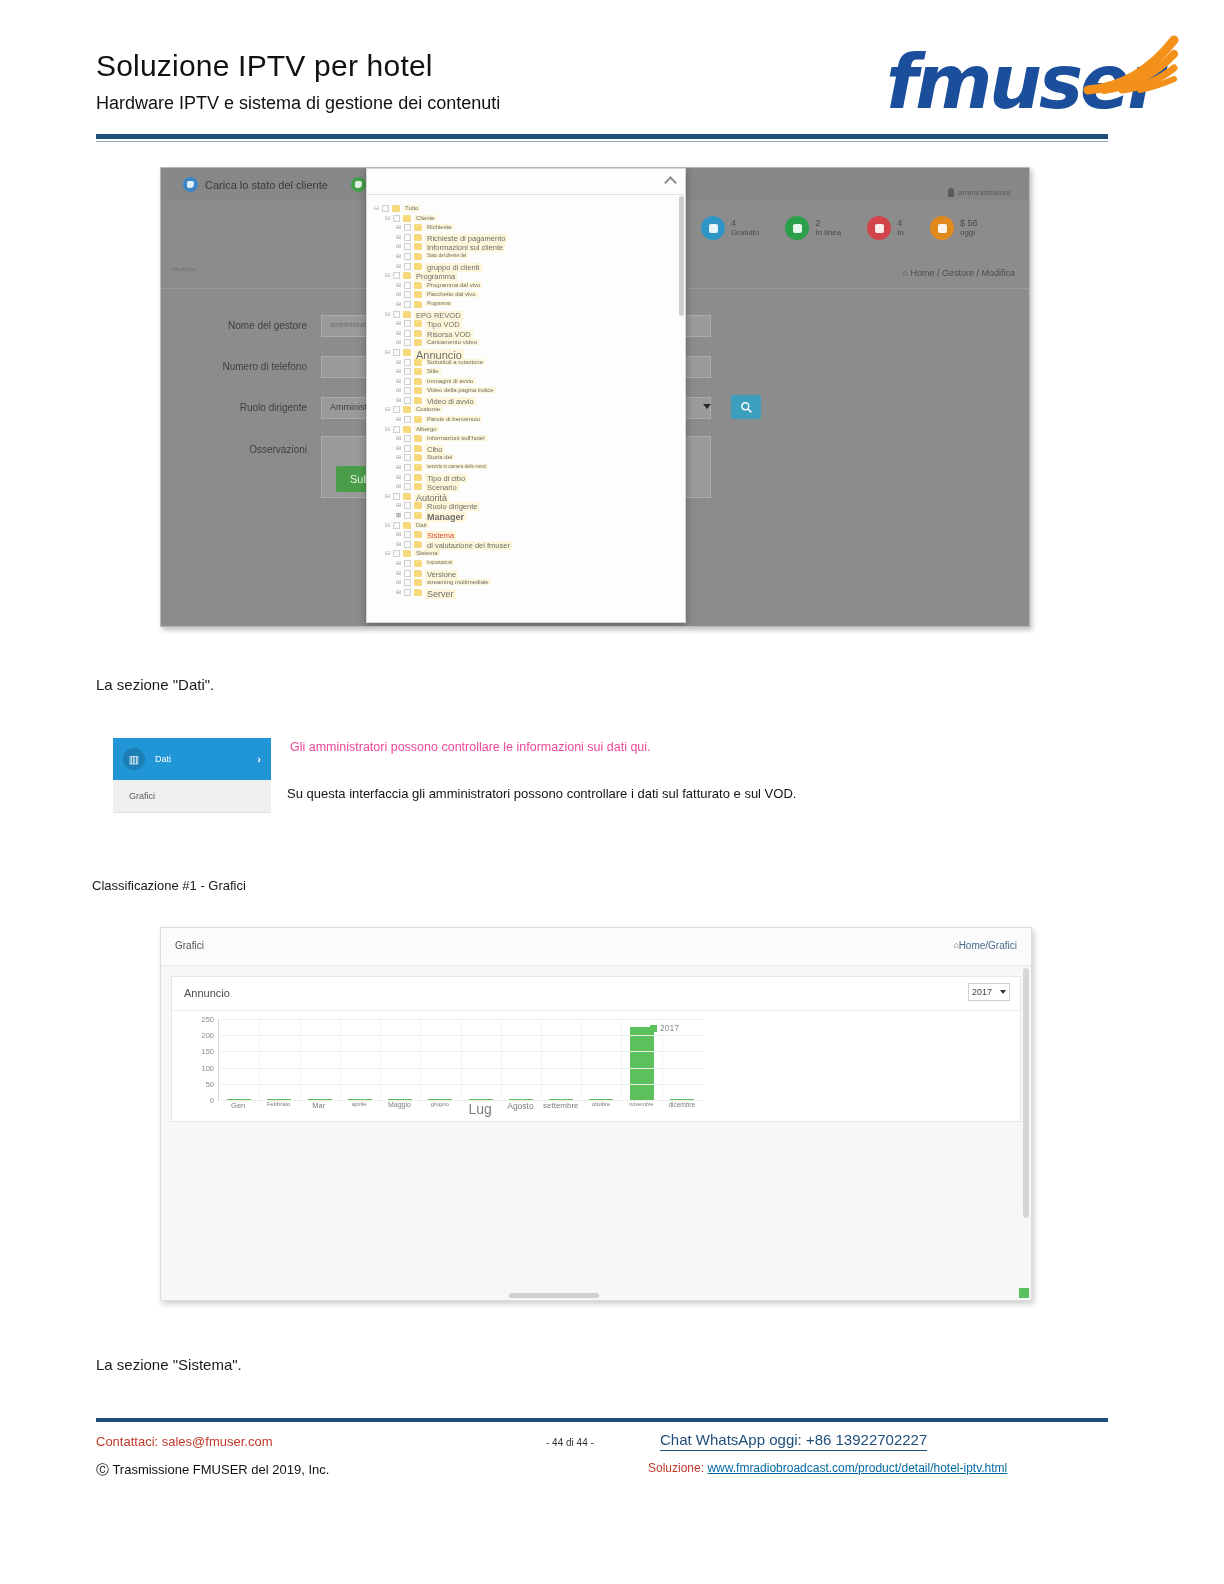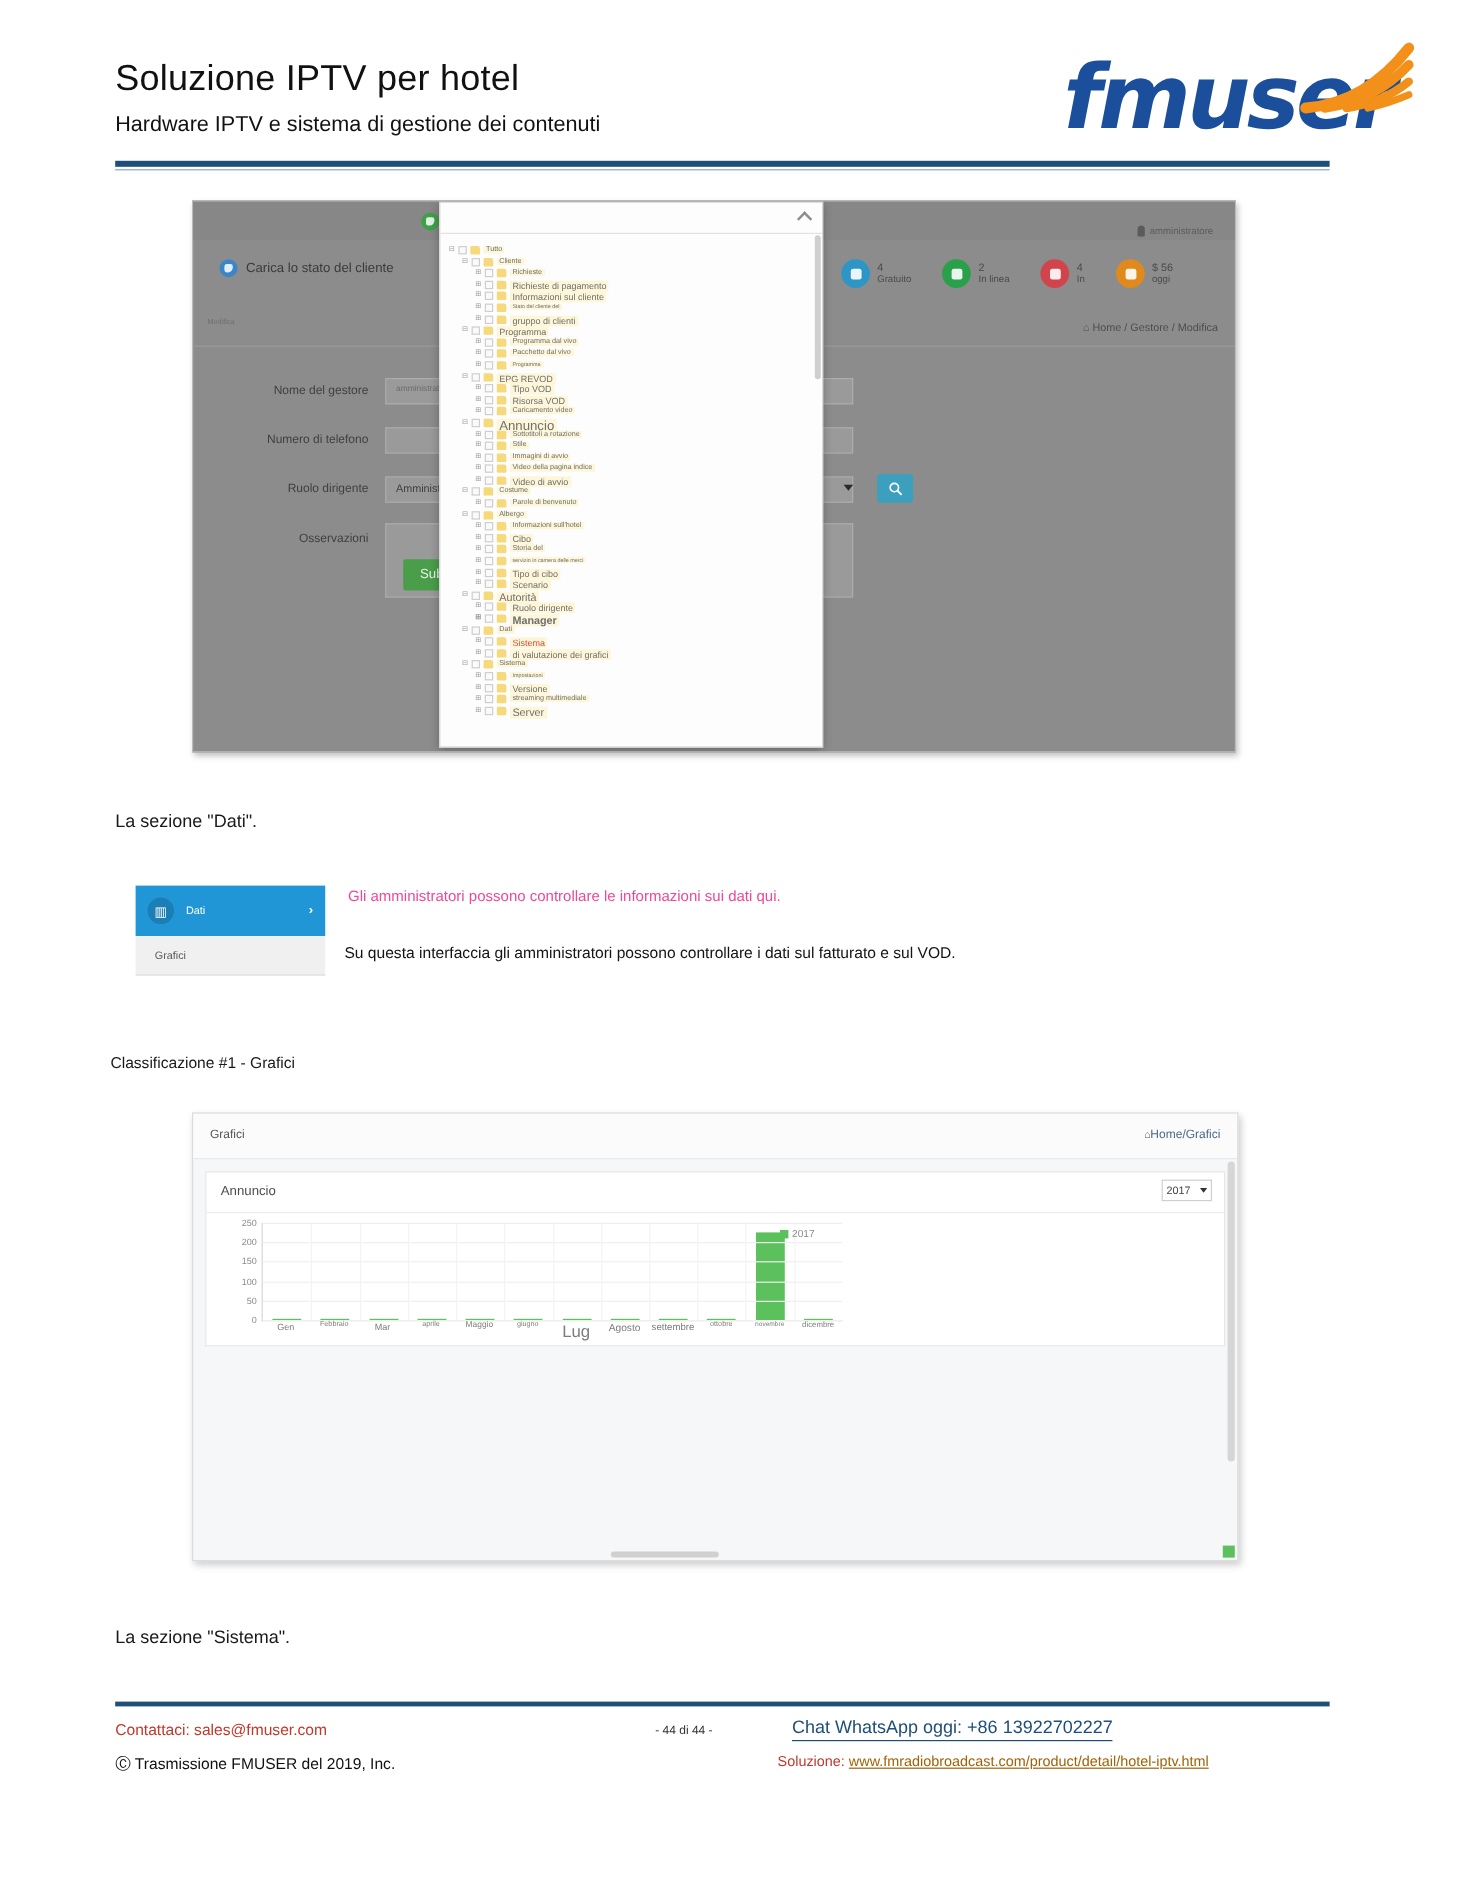--- a/index.html
+++ b/index.html
@@ -181,21 +181,21 @@
   .s2-corner { position:absolute; right:2px; bottom:2px; width:10px; height:10px; background:#5cc15c; }
 
   
   .footer-rule { position:absolute; left:96px; top:1418px; width:1012px; height:4px; background:#1f4e79; }
   .footer { position:absolute; left:0; top:1428px; width:1224px; height:60px; }
   .f-left { position:absolute; left:96px; top:6px; font-size:13px; color:#c0392b; }
   .f-left2 { position:absolute; left:96px; top:33px; font-size:13px; color:#111; }
   .f-page { position:absolute; left:546px; top:9px; font-size:10px; color:#333; }
   .f-wa { position:absolute; left:660px; top:3px; font-size:15px; color:#1f4e79; border-bottom:1px solid #1f4e79; padding-bottom:2px;}
   .f-sol { position:absolute; left:648px; top:33px; font-size:12px; color:#c0392b; }
-  .f-sol a { color:#a16207; text-decoration:underline; }
+  .f-sol a { color:#0369a1; text-decoration:underline; }
 </style>
 </head>
 <body>
 
 <div class="page-header">
   <div class="doc-title">Soluzione IPTV per hotel</div>
   <div class="doc-subtitle">Hardware IPTV e sistema di gestione dei contenuti</div>
 </div>
 <div class="header-rule"></div>
 <div class="header-rule-thin"></div>
@@ -206,21 +206,21 @@
     <path d="M10 56 Q60 52 96 6" stroke="#f39019" stroke-width="9" fill="none" stroke-linecap="round"></path>
     <path d="M26 56 Q68 50 96 20" stroke="#f39019" stroke-width="8" fill="none" stroke-linecap="round"></path>
     <path d="M44 56 Q74 52 96 34" stroke="#f39019" stroke-width="7" fill="none" stroke-linecap="round"></path>
     <path d="M62 56 Q80 52 96 45" stroke="#f39019" stroke-width="6" fill="none" stroke-linecap="round"></path>
   </svg>
 </div>
 
 <div class="shot1">
 
   <div class="s1-topbar">
-    <div class="s1-tb-item" style="left:22px; top:9px;margin-top:39px;">
+    <div class="s1-tb-item" style="left:22px; top:9px;">
       <span class="dot blue"></span>
       <span>Carica lo stato del cliente</span>
     </div>
     <div class="s1-tb-item" style="left:190px; top:9px;">
       <span class="dot green"></span>
       <span>lo Autorità</span>
     </div>
   </div>
 
   <div class="s1-user">
@@ -509,21 +509,21 @@
         <div class="tnode sz-m red" style="padding-left: 22px;">
           <span class="exp">⊞</span>
           <span class="chk"></span>
           <span class="fold"></span>
           <span class="tlab">Sistema</span>
         </div>
         <div class="tnode sz-m" style="padding-left: 22px;">
           <span class="exp">⊞</span>
           <span class="chk"></span>
           <span class="fold"></span>
-          <span class="tlab">di valutazione dei grafici</span>
+          <span class="tlab">di valutazione dei fmuser</span>
         </div>
         <div class="tnode sz-s" style="padding-left: 11px;">
           <span class="exp">⊟</span>
           <span class="chk"></span>
           <span class="fold"></span>
           <span class="tlab">Sistema</span>
         </div>
         <div class="tnode sz-xs" style="padding-left: 22px;">
           <span class="exp">⊞</span>
           <span class="chk"></span>

